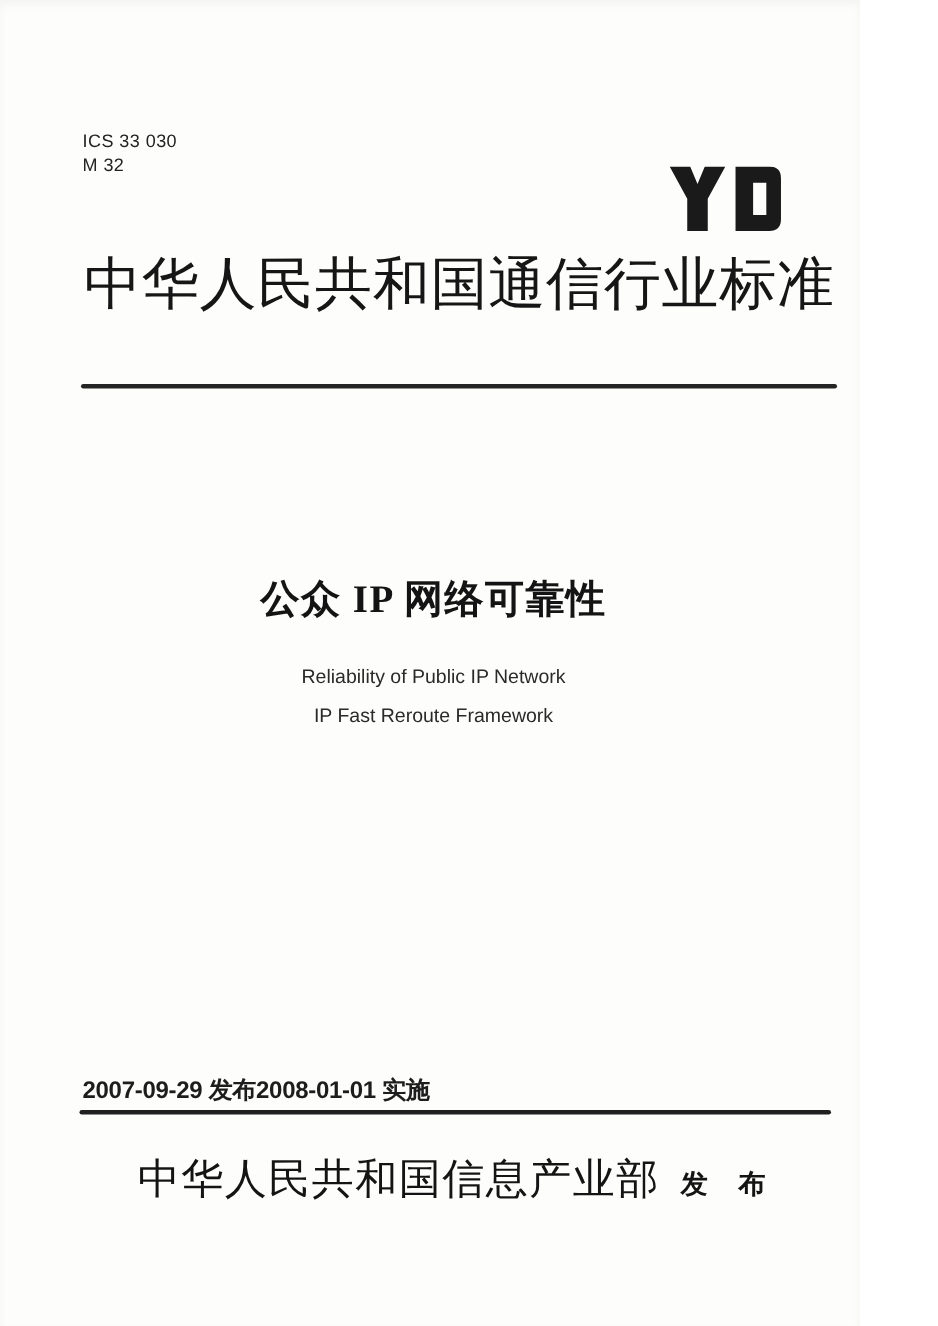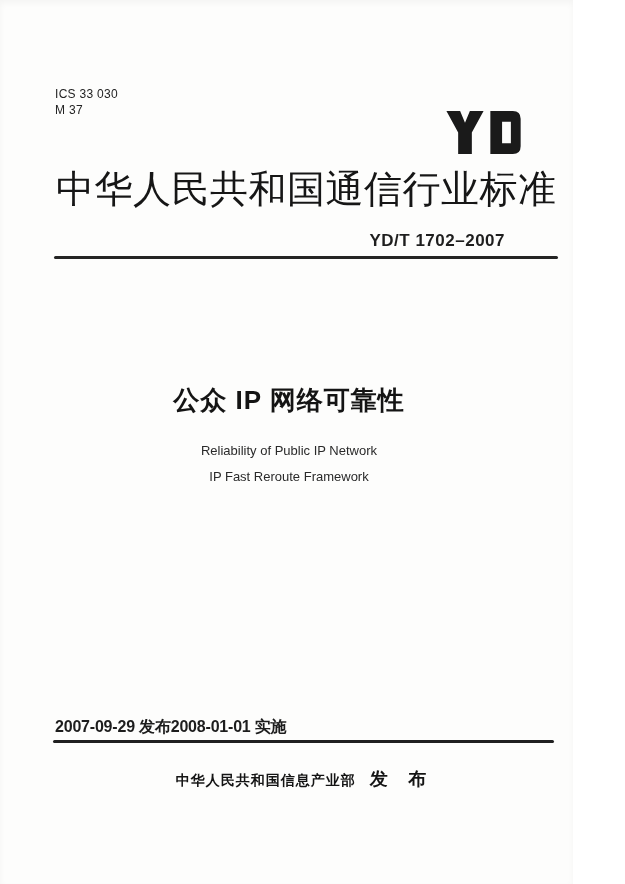--- a/index.html
+++ b/index.html
@@ -78,20 +78,21 @@
     left: 0;
     width: 578px;
     text-align: center;
   }
   .title-cn {
     font-size: 26px;
     font-weight: 600;
     line-height: 32px;
     letter-spacing: 1px;
     color: #141414;
+    font-family: Liberation Serif, serif;
   }
   .title-en {
     margin-top: 22px;
     font-size: 13px;
     font-weight: 400;
     line-height: 26px;
     color: #2a2a2a;
   }
   .dates-row {
     position: absolute;
@@ -116,22 +117,22 @@
   .footer-row {
     position: absolute;
     top: 767px;
     left: 0;
     width: 610px;
     text-align: center;
     white-space: nowrap;
   }
   .publisher {
     font-family: "Liberation Serif", serif;
-    font-size: 14px;
-    font-weight: 700;
+    font-size: 28px;
+    font-weight: 400;
     letter-spacing: 1px;
     color: #141414;
     text-align: center;
   }
   .publish-action {
     font-family: "Liberation Serif", serif;
     font-size: 18px;
     font-weight: 700;
     letter-spacing: 8px;
     margin-left: 14px;
@@ -139,36 +140,35 @@
     text-align: right;
   }
 </style>
 </head>
 <body>
 
 <div class="page">
 
   <div class="ics-block">
     <div>ICS 33 030</div>
-    <div>M 37</div>
+    <div>M 32</div>
   </div>
 
   <div class="yd-logo">
     <span class="sr">YD</span>
     <svg width="38" height="43" viewBox="0 0 38 44" aria-hidden="true">
       <polygon points="0,0 14,0 19,12 24,0 38,0 26,22 26,44 12,44 12,22" fill="#1a1a1a"></polygon>
     </svg>
     <svg width="31" height="43" viewBox="0 0 31 44" aria-hidden="true">
       <path fill-rule="evenodd" fill="#1a1a1a" d="M0,0 L23,0 Q31,0 31,8 L31,36 Q31,44 23,44 L0,44 Z M12,11 L21,11 L21,33 L12,33 Z"></path>
     </svg>
   </div>
 
   <div class="standard-title">中华人民共和国通信行业标准</div>
 
-  <div class="standard-number">YD/T 1702–2007</div>
 
   <div class="rule-top"></div>
 
   <div class="title-block">
     <div class="title-cn">公众 IP 网络可靠性</div>
     <div class="title-en">
       <div>Reliability of Public IP Network</div>
       <div>IP Fast Reroute Framework</div>
     </div>
   </div>

